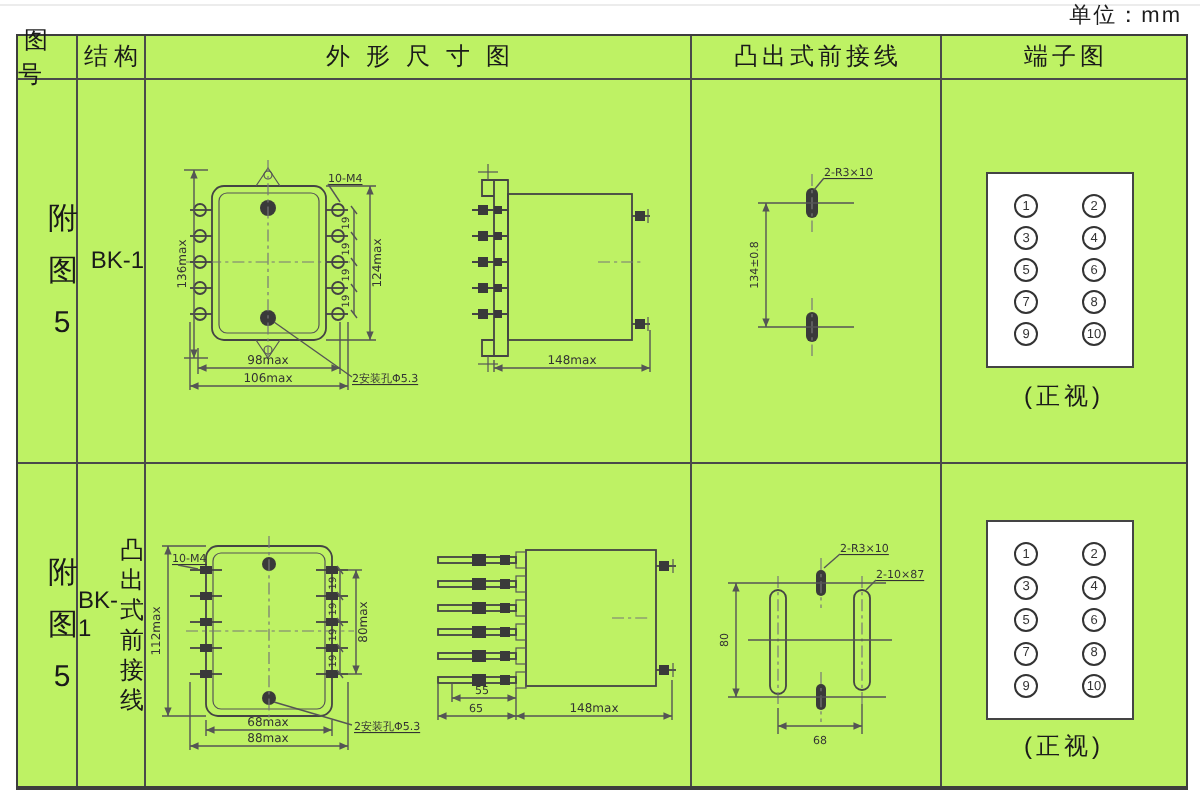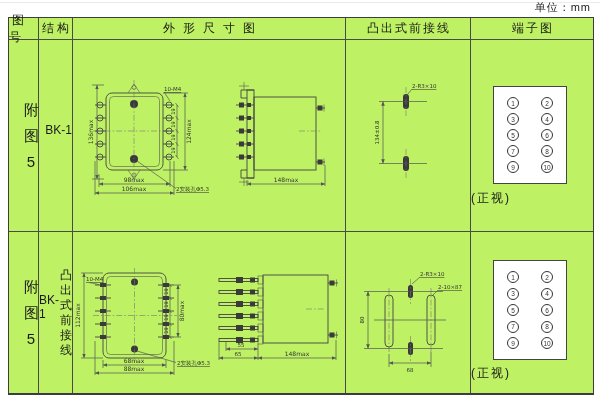--- a/index.html
+++ b/index.html
@@ -36,21 +36,21 @@
   text{fill:#333;font-family:"DejaVu Sans","Liberation Sans",sans-serif;}
   .t6{font-size:6px;}
   .t55{font-size:5.5px;}
   .t5{font-size:5px;}
   .u{text-decoration:underline;}
   .term-box{position:absolute;border:1.2px solid #444;background:#fff;display:grid;
     grid-template-columns:auto auto;justify-content:space-between;align-content:space-between;
     padding:10px 13px;box-sizing:border-box;}
   .pin{width:12px;height:12px;border:1px solid #333;border-radius:50%;display:flex;
     align-items:center;justify-content:center;font-size:6.5px;color:#333;box-sizing:border-box;}
-  .term-cap{position:absolute;left:0;width:100%;text-align:left;font-size:12px;letter-spacing:2px;color:#1a1a1a;}
+  .term-cap{position:absolute;left:0;width:100%;text-align:center;font-size:12px;letter-spacing:2px;color:#1a1a1a;}
 </style>
 </head>
 <body>
 
 <div class="topline"></div>
 <div class="unit">单位：mm</div>
 
 <div class="tbl">
 
   <div class="th sp1">图号</div>

